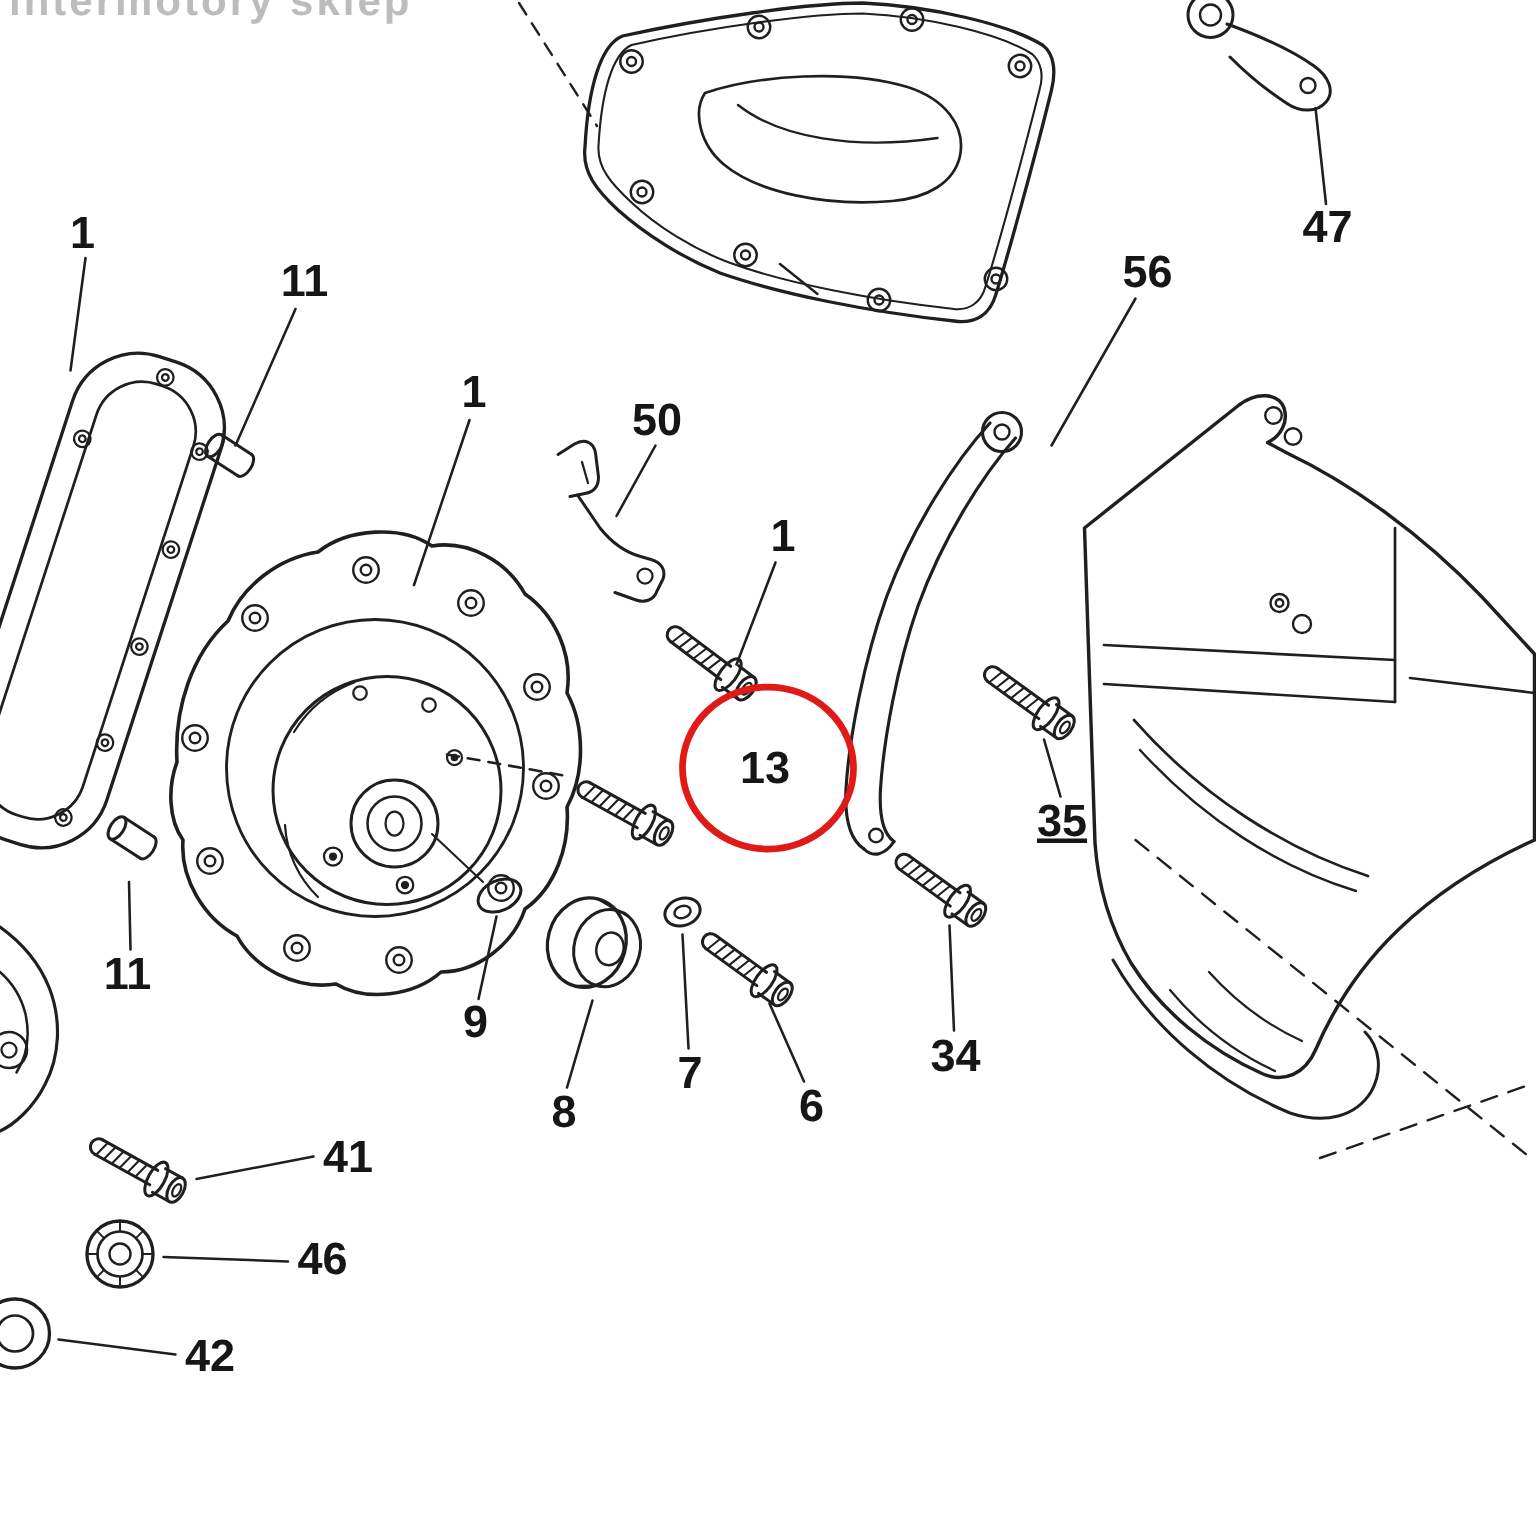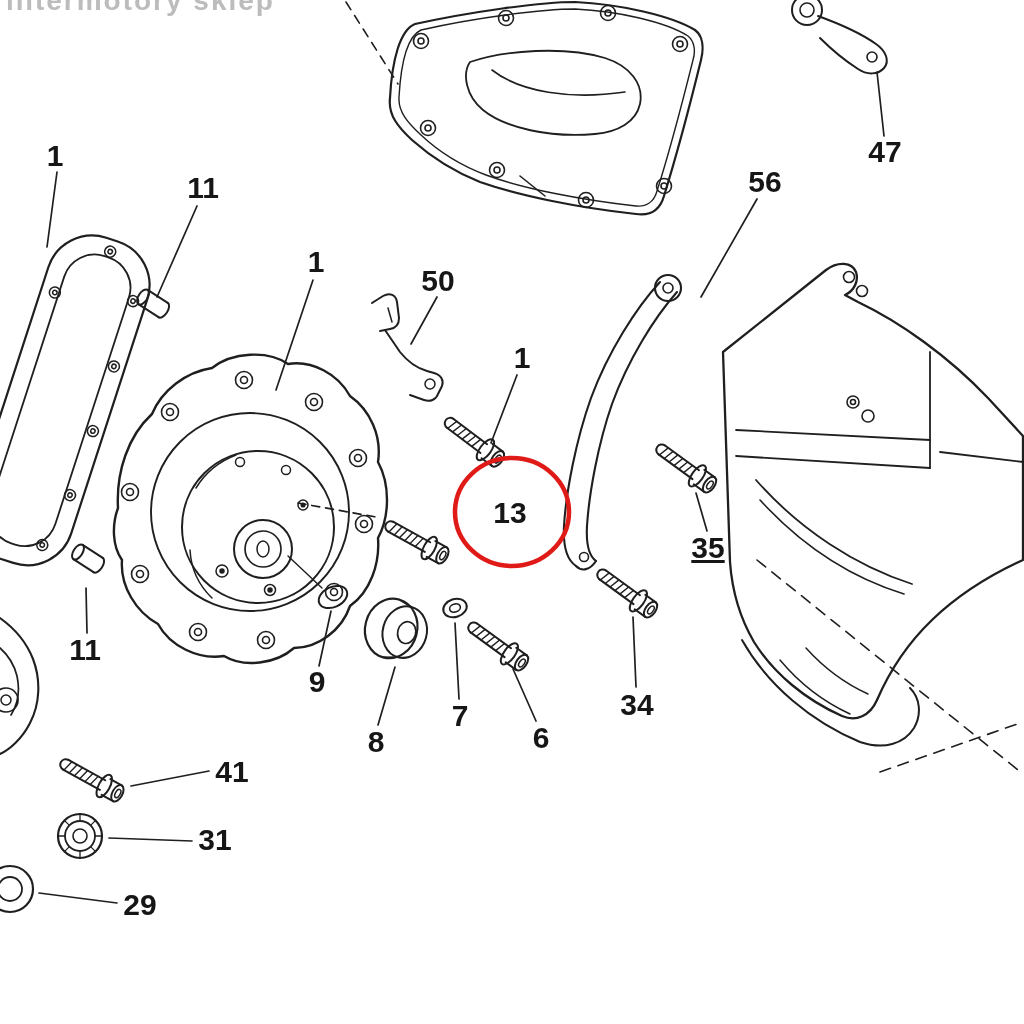--- a/index.html
+++ b/index.html
@@ -275,17 +275,17 @@
       <div class="part-label" style="left: 510px; top: 513px;">13</div>
       <div class="part-label" style="left: 765px; top: 182px;">56</div>
       <div class="part-label" style="left: 885px; top: 152px; text-align: center;">47</div>
       <div class="part-label" style="left: 708px; top: 548px; text-decoration: underline;">35</div>
       <div class="part-label" style="left: 637px; top: 705px;">34</div>
       <div class="part-label" style="left: 317px; top: 682px;">9</div>
       <div class="part-label" style="left: 376px; top: 742px;">8</div>
       <div class="part-label" style="left: 460px; top: 716px;">7</div>
       <div class="part-label" style="left: 541px; top: 738px;">6</div>
       <div class="part-label" style="left: 232px; top: 740px; margin-top: 32px;">41</div>
-      <div class="part-label" style="left: 215px; top: 840px;">31</div>
-      <div class="part-label" style="left: 140px; top: 905px;">29</div>
+      <div class="part-label" style="left: 215px; top: 840px;">46</div>
+      <div class="part-label" style="left: 140px; top: 905px;">42</div>
       <div class="part-label" style="left: 85px; top: 650px;">11</div>
     </div>
 </div>
 
 </body></html>

